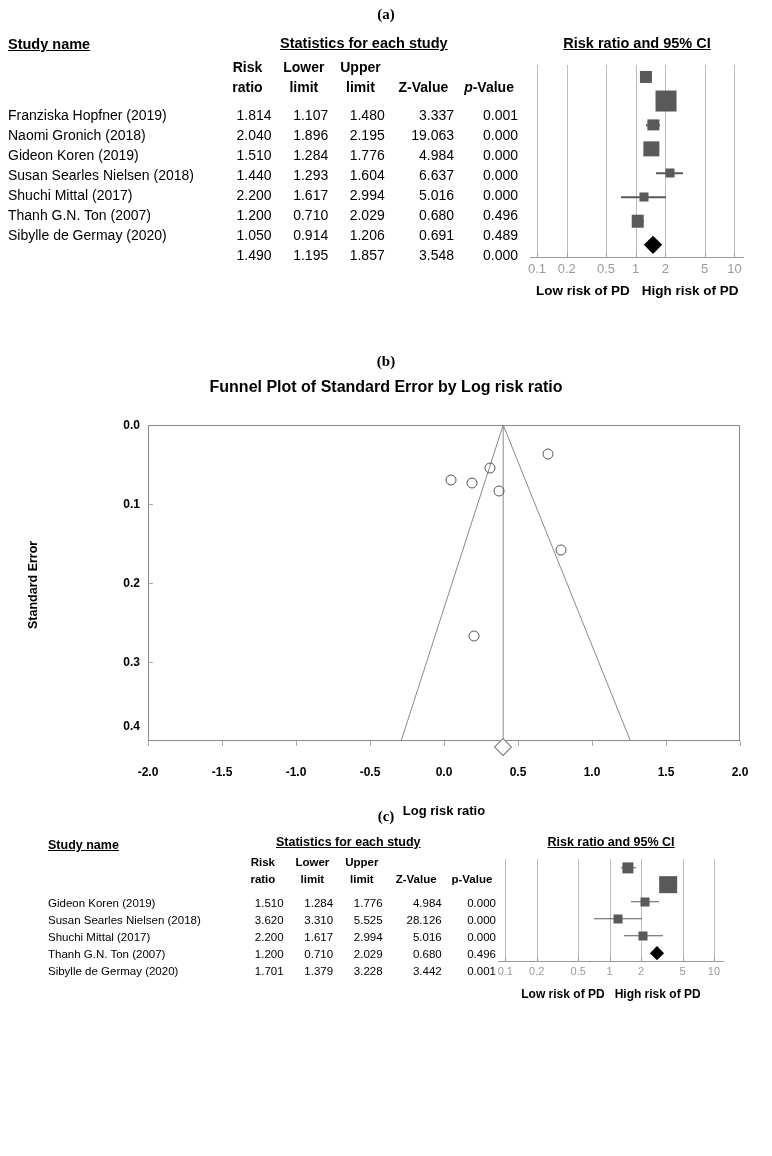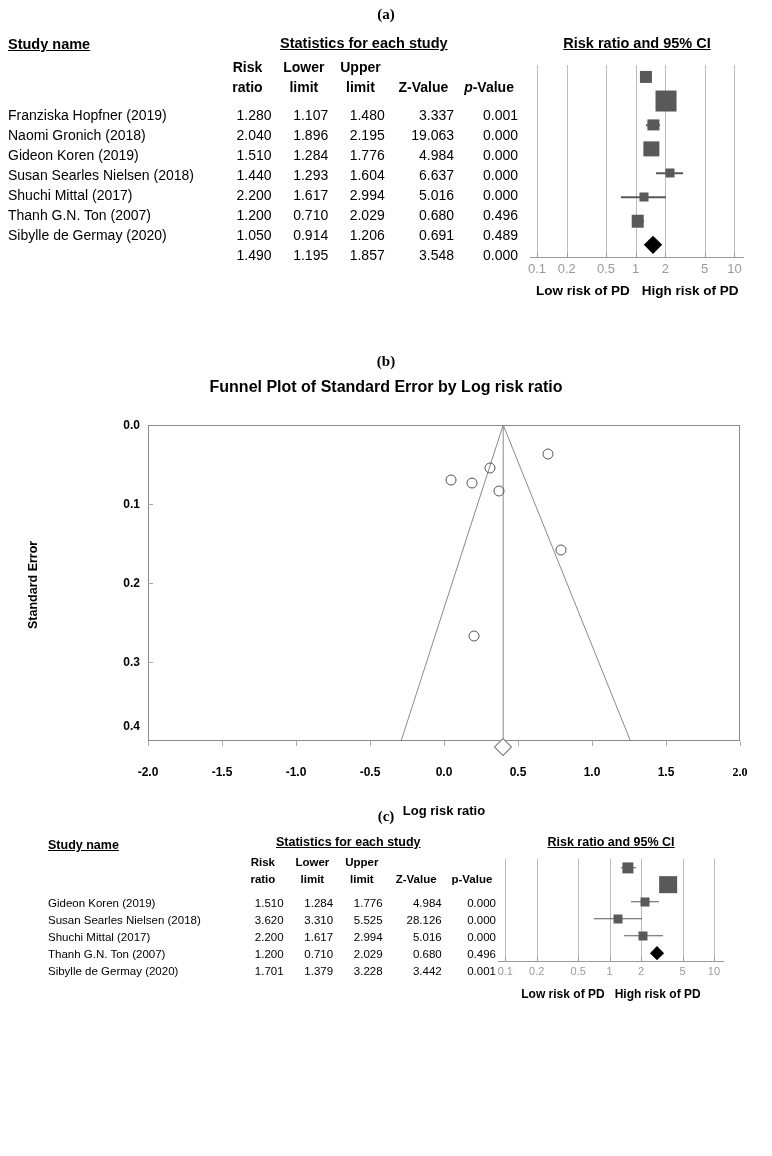--- a/index.html
+++ b/index.html
@@ -106,21 +106,21 @@
         <td class="col-z">Z-Value</td>
         <td class="col-p"><span class="ital">p</span><span>-Value</span></td>
       </tr>
       <tr style="height:8px;">
             <td colspan="6"></td>
           </tr>
       </tbody>
         <tbody id="a-rows">
           <tr>
             <td class="col-name">Franziska Hopfner (2019)</td>
-            <td class="col-num">1.280</td>
+            <td class="col-num">1.814</td>
             <td class="col-num">1.107</td>
             <td class="col-num">1.480</td>
             <td class="col-z">3.337</td>
             <td class="col-p">0.001</td>
           </tr>
           <tr>
             <td class="col-name">Naomi Gronich (2018)</td>
             <td class="col-num">2.040</td>
             <td class="col-num">1.896</td>
             <td class="col-num">2.195</td>
@@ -253,21 +253,21 @@
       <div class="fun-xtick" style="left: 370px; top: 387px;">-0.5</div>
       <div style="position: absolute; left: 444px; top: 363px; width: 1px; height: 5px; background: rgb(170, 170, 170);"></div>
       <div class="fun-xtick" style="left: 444px; top: 387px;">0.0</div>
       <div style="position: absolute; left: 518px; top: 363px; width: 1px; height: 5px; background: rgb(170, 170, 170);"></div>
       <div class="fun-xtick" style="left: 518px; top: 387px;">0.5</div>
       <div style="position: absolute; left: 592px; top: 363px; width: 1px; height: 5px; background: rgb(170, 170, 170);"></div>
       <div class="fun-xtick" style="left: 592px; top: 387px;">1.0</div>
       <div style="position: absolute; left: 666px; top: 363px; width: 1px; height: 5px; background: rgb(170, 170, 170);"></div>
       <div class="fun-xtick" style="left: 666px; top: 387px;">1.5</div>
       <div style="position: absolute; left: 740px; top: 363px; width: 1px; height: 5px; background: rgb(170, 170, 170);"></div>
-      <div class="fun-xtick" style="left: 740px; top: 387px; font-family: Liberation Serif, serif;">2.0</div>
+      <div class="fun-xtick" style="left: 740px; top: 387px;">2.0</div>
       <div class="fun-xlab" style="left: 444px; top: 425px;">Log risk ratio</div>
       <div class="fun-pt" title="Naomi Gronich (2018)" style="left: 451.4px; top: 102.3px;"></div>
       <div class="fun-pt" title="Susan Searles Nielsen (2018)" style="left: 472.12px; top: 104.67px;"></div>
       <div class="fun-pt" title="Franziska Hopfner (2019)" style="left: 489.88px; top: 90.45px;"></div>
       <div class="fun-pt" title="Sibylle de Germay (2020)" style="left: 498.76px; top: 112.57px;"></div>
       <div class="fun-pt" title="Gideon Koren (2019)" style="left: 547.6px; top: 76.23px;"></div>
       <div class="fun-pt" title="Shuchi Mittal (2017)" style="left: 560.92px; top: 171.82px;"></div>
       <div class="fun-pt" title="Thanh G.N. Ton (2007)" style="left: 473.6px; top: 257.93px;"></div>
       <div class="fun-dia" style="left: 503.2px; top: 369.32px;"></div>
     </div>

